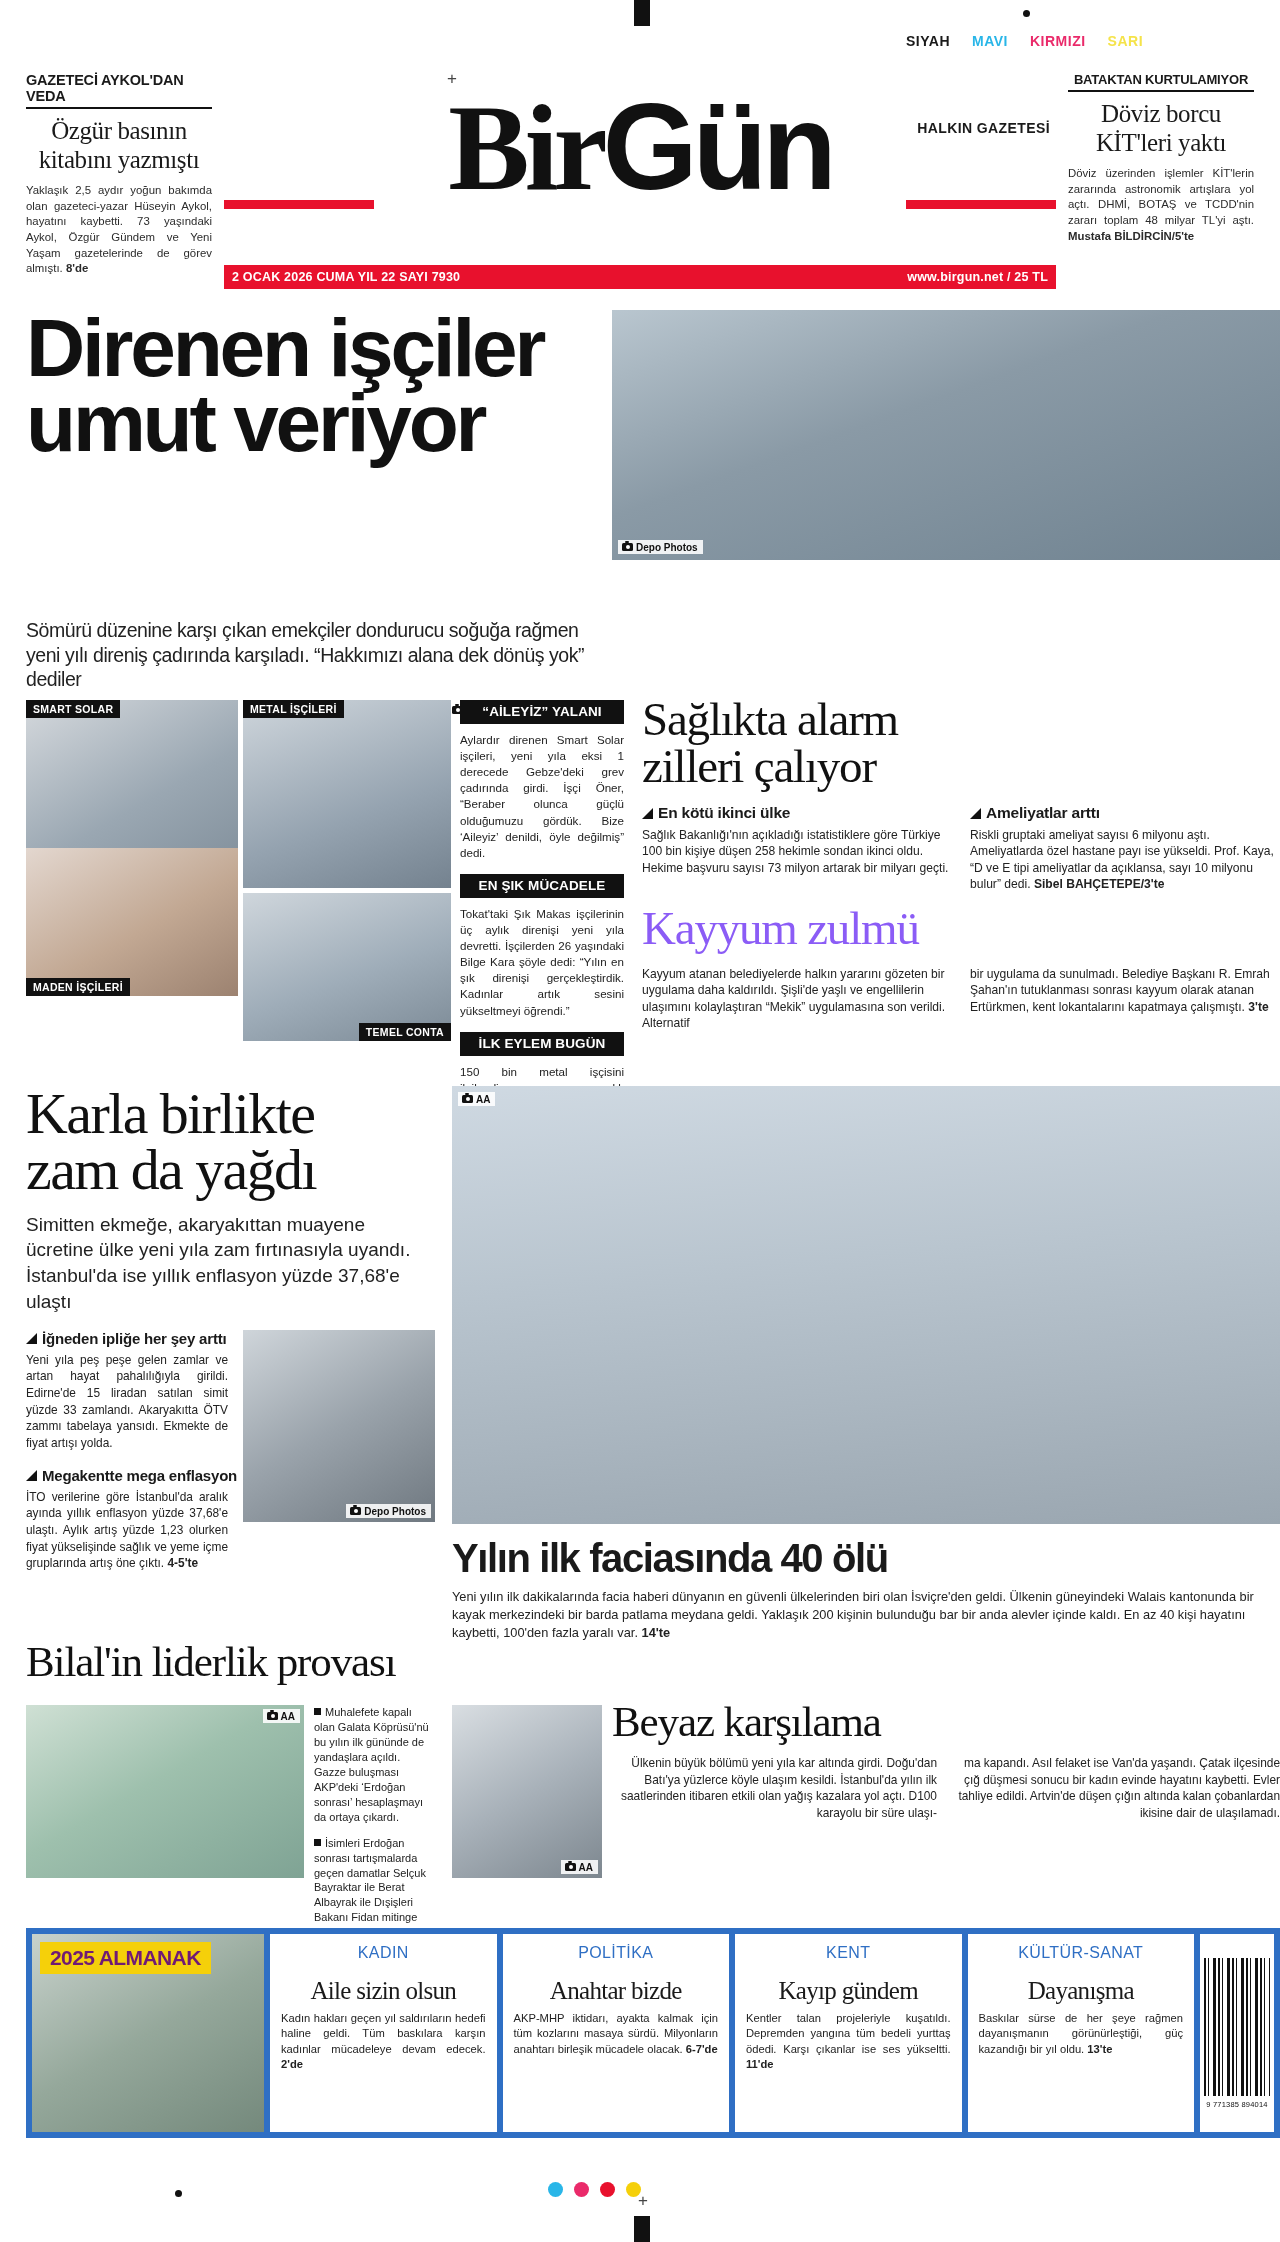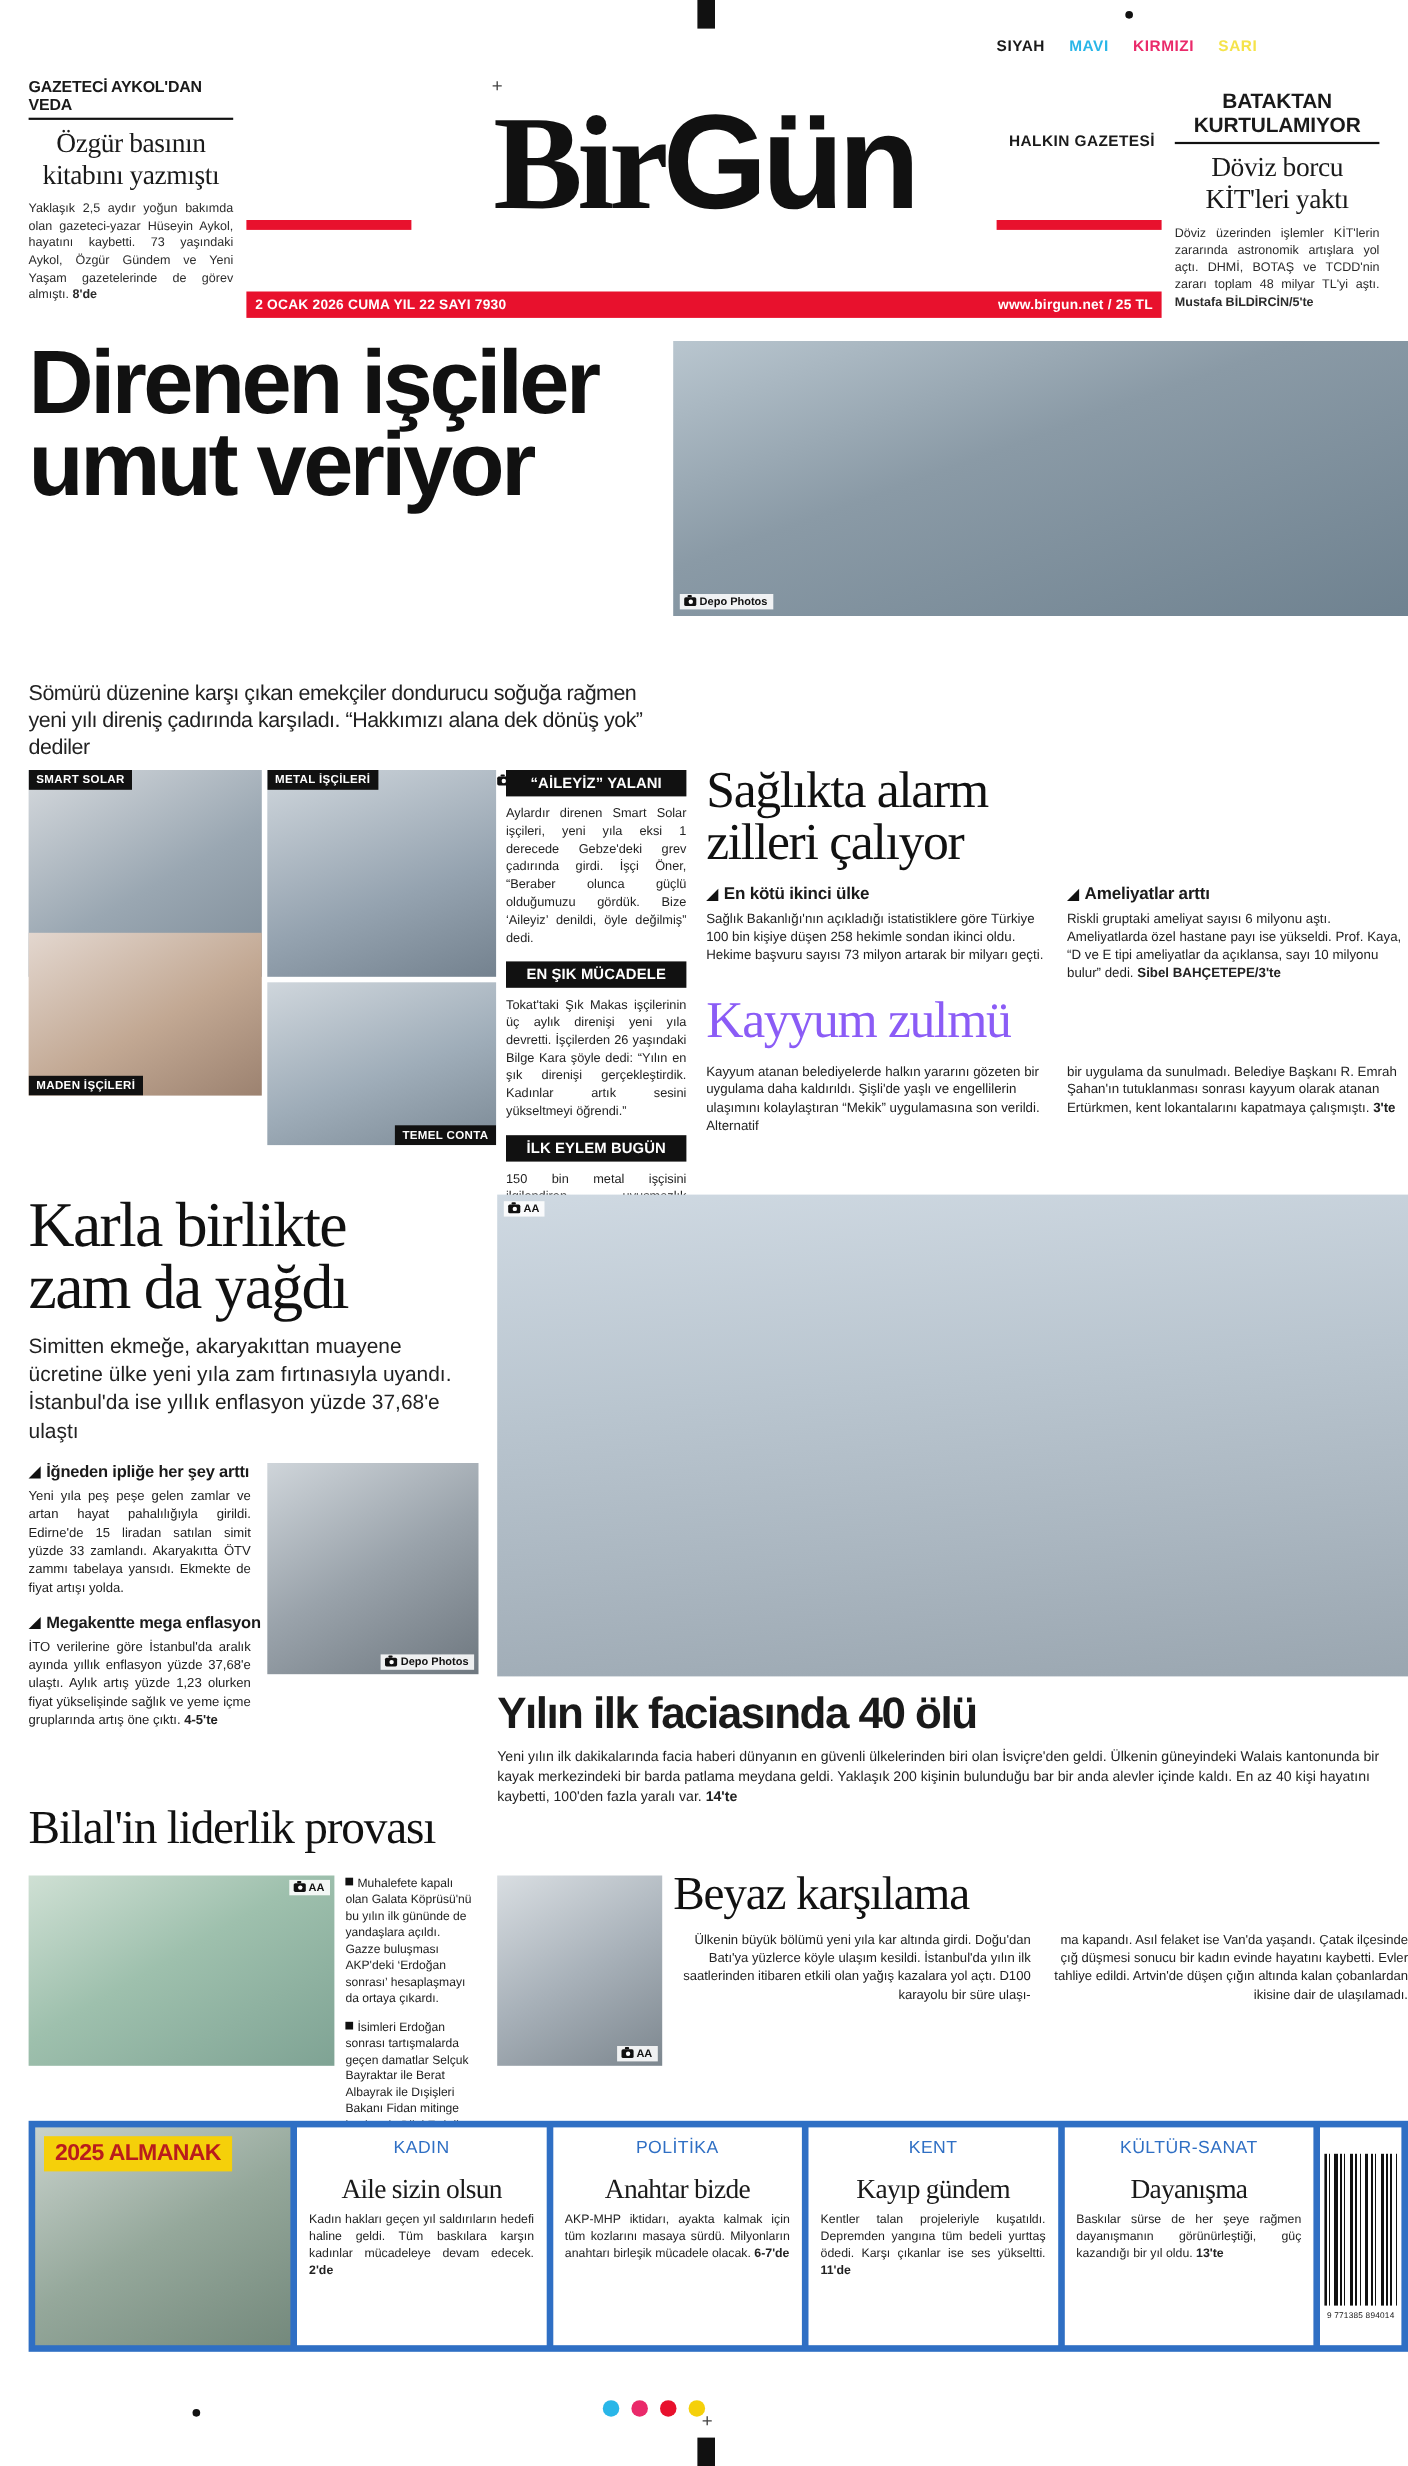--- a/index.html
+++ b/index.html
@@ -40,21 +40,21 @@
     border-bottom: 2.5px solid #111; padding-bottom: 3px; margin-bottom: 8px; }
   .mh-left h2, .mh-right h2 {
     font-family: "Liberation Serif", serif; font-weight: 400;
     font-size: 25px; line-height: 1.14; letter-spacing: -.4px; text-align: center;
   }
   .mh-left p, .mh-right p {
     font-size: 11.4px; line-height: 1.37; margin-top: 9px; text-align: justify; color: #2b2b2b;
   }
   .mh-left p b, .mh-right p b { font-weight: 700; }
   .mh-right { position: absolute; right: 26px; top: 12px; width: 186px; }
-  .mh-right .kicker { text-align: center; font-size: 19px; margin-top: 10px; }
+  .mh-right .kicker { text-align: center; font-size: 13px; }
   .mh-left .kicker { text-align: left; }
 
   .logo-wrap { position: absolute; left: 224px; top: 18px; width: 832px; height: 182px; }
   .logo-rule-l { position: absolute; left: 0; top: 122px; width: 150px; height: 9px; background: #e8112d; }
   .logo-rule-r { position: absolute; right: 0; top: 122px; width: 150px; height: 9px; background: #e8112d; }
   .logo-text {
     position: absolute; left: 0; top: 8px; width: 832px; text-align: center;
     font-family: "Liberation Serif", serif; font-weight: 700; font-size: 122px;
     letter-spacing: -5px; line-height: 1; color: #111;
   }
@@ -175,21 +175,21 @@
   .beyaz-cols p { font-size: 11.9px; line-height: 1.4; color: #222; text-align: right; }
 
   
   .strip {
     position: absolute; left: 26px; top: 1928px; width: 1254px; height: 210px;
     background: #2f6fc4; display: flex; align-items: stretch; padding: 6px;
   }
   .strip-photo { width: 232px; position: relative; overflow: hidden;
     background: linear-gradient(150deg,#c8d2cc,#95a89b 50%,#74897c); }
   .alm-badge {
-    position: absolute; left: 8px; top: 8px; background: #f5d00a; color: #b91c1c;
+    position: absolute; left: 8px; top: 8px; background: #f5d00a; color: #701a75;
     font-size: 21px; font-weight: 800; letter-spacing: -.6px; padding: 4px 10px;
   }
   .strip-cells { flex: 1; display: flex; }
   .cell { flex: 1; background: #fff; margin-left: 6px; padding: 10px 11px 8px; text-align: center; }
   .cell .cat { font-size: 16px; font-weight: 400; color: #2f6fc4; letter-spacing: .4px; margin-bottom: 16px; }
   .cell .ttl { font-family: "Liberation Serif", serif; font-weight: 400; font-size: 25px;
     letter-spacing: -.7px; line-height: 1.05; margin-bottom: 7px; }
   .cell .txt { font-size: 11.2px; line-height: 1.36; text-align: justify; color: #222; }
   .cell .txt b { font-weight: 700; }
 

